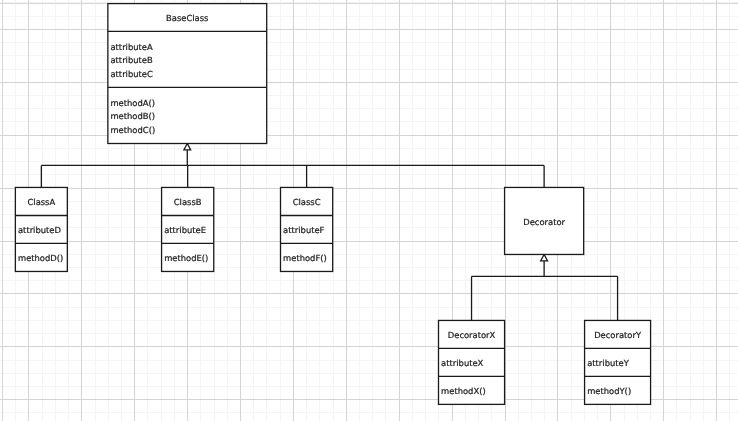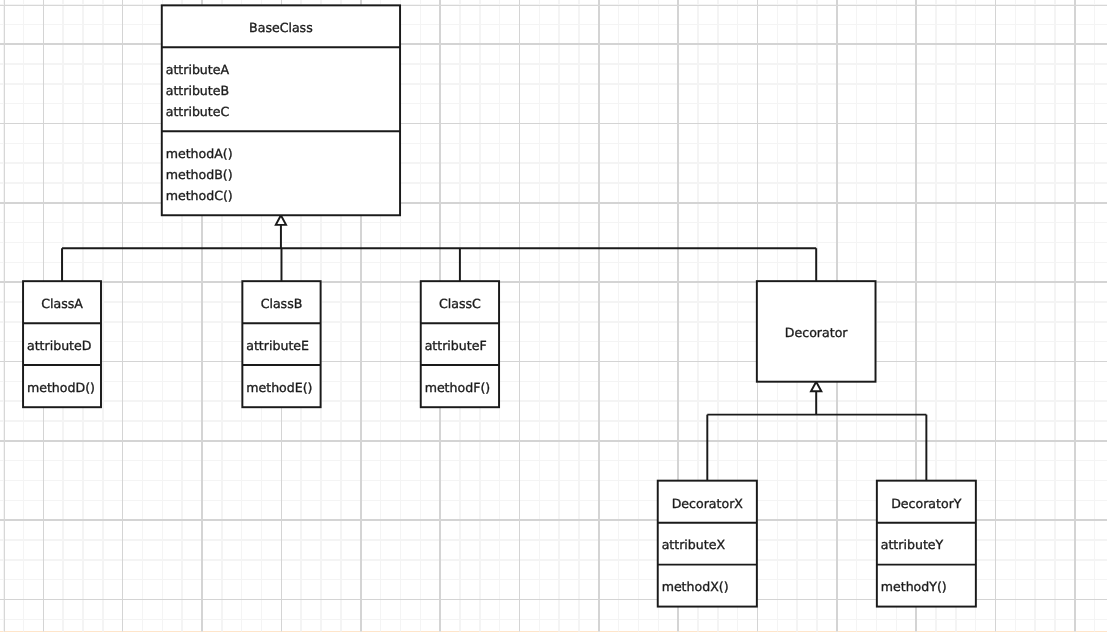--- a/index.html
+++ b/index.html
@@ -1,19 +1,19 @@
 <!DOCTYPE html>
 <html><head>
 <meta charset="utf-8">
 <title>UML Class Diagram</title>
 <style>
   html,body{margin:0;padding:0;background:#ffffff;}
   body{width:738px;height:421px;overflow:hidden;
        font-family:"DejaVu Sans",sans-serif;}
-  #canvas{position:relative;width:738px;height:421px;background:#fdba74;
+  #canvas{position:relative;width:738px;height:421px;background:#3b82f6;
           will-change:transform;}
   svg{display:block;}
   svg text{font-family:"DejaVu Sans",sans-serif;
            text-rendering:geometricPrecision;
            -webkit-font-smoothing:antialiased;}
   .cls-name{font-size:8.4px;fill:#1a1a1a;stroke:#1a1a1a;stroke-width:.22;paint-order:stroke fill;text-anchor:middle;}
   .cls-member{font-size:8.4px;fill:#1a1a1a;stroke:#1a1a1a;stroke-width:.22;paint-order:stroke fill;}
   .edge{stroke:#1a1a1a;stroke-width:1.3;fill:none;shape-rendering:auto;}
   .box{fill:#ffffff;stroke:#1a1a1a;stroke-width:1.3;shape-rendering:auto;}
   .arrow{fill:#ffffff;stroke:#1a1a1a;stroke-width:1.3;stroke-linejoin:miter;shape-rendering:auto;}

